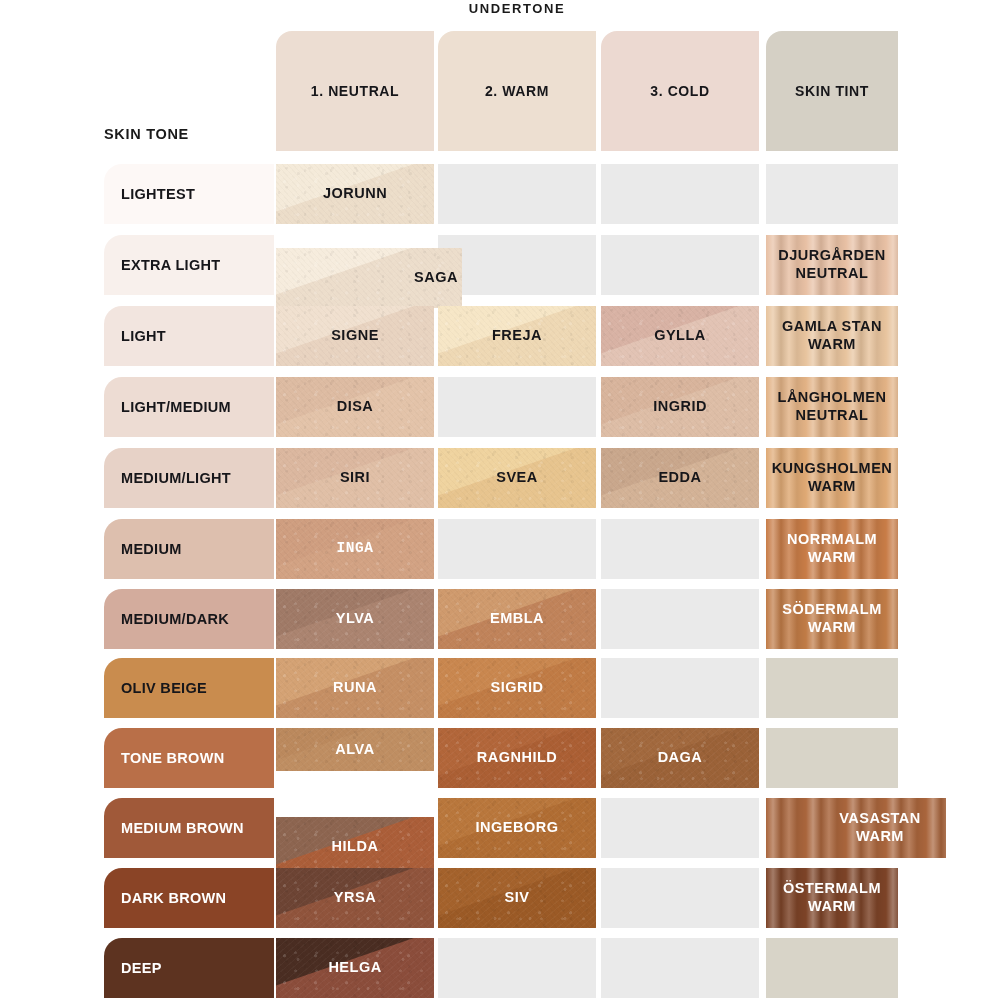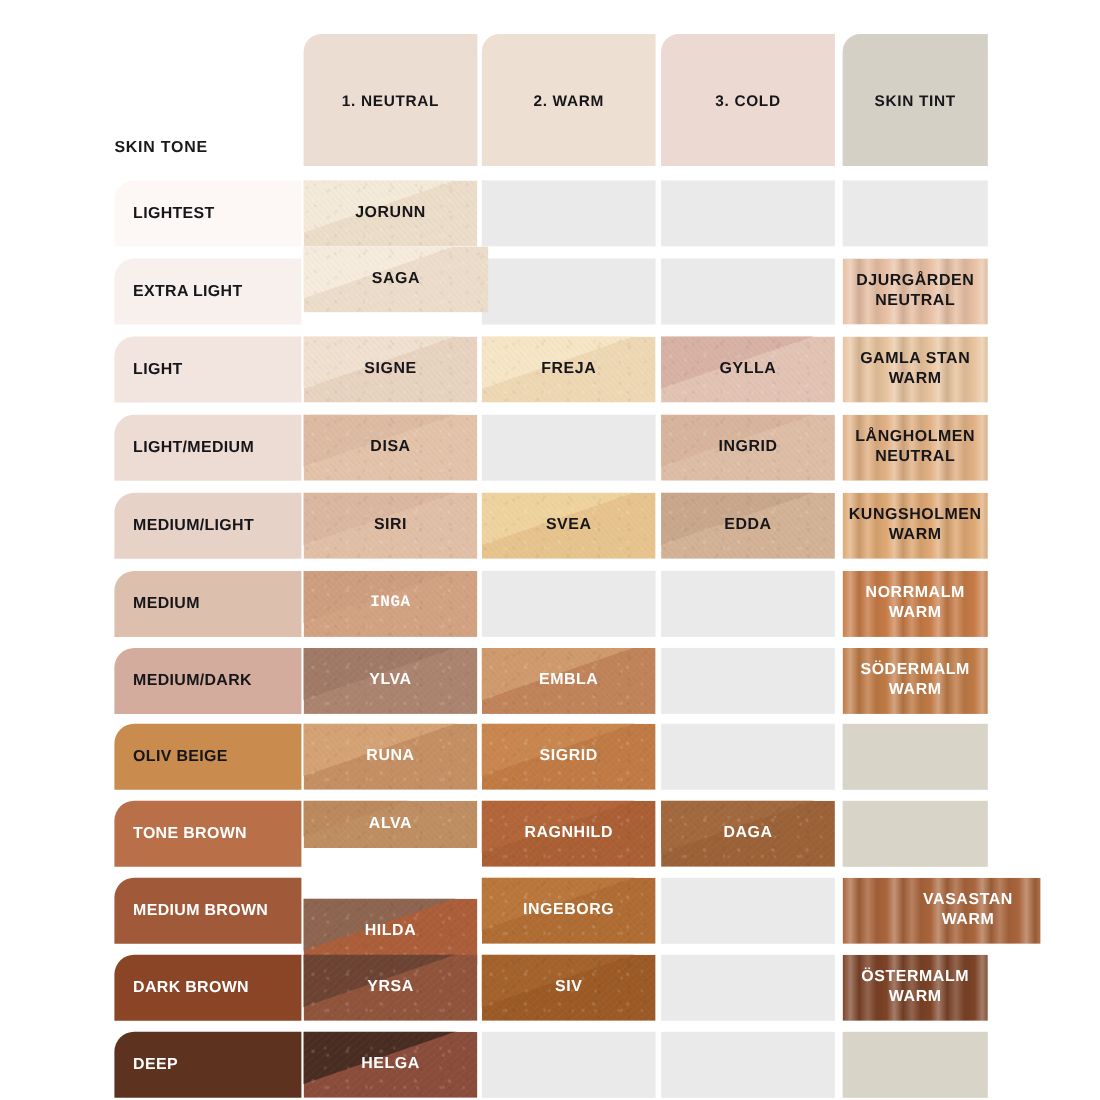--- a/index.html
+++ b/index.html
@@ -87,20 +87,21 @@
         rgba(255,255,255,.18) 23px,
         rgba(0,0,0,.07) 31px,
         rgba(255,255,255,.00) 40px);
   }
 </style>
 </head>
 <body>
 
 <div id="chart">
 
+  <div class="undertone-title">UNDERTONE</div>
 
   <div class="skintone-title">SKIN TONE</div>
 
   <div id="headers">
       <div class="hdr" style="left: 276px; width: 158px; top: 31px; height: 120px; background: rgb(236, 221, 210);">
         <span>1. NEUTRAL</span>
       </div>
       <div class="hdr" style="left: 438px; width: 158px; top: 31px; height: 120px; background: rgb(237, 223, 209);">
         <span>2. WARM</span>
       </div>
@@ -155,21 +156,21 @@
           <div class="base" style="background: rgb(236, 221, 201);"></div>
           <div class="streak" style="background: linear-gradient(rgb(124, 66, 40) 0px, rgb(124, 66, 40) 46%, rgb(244, 234, 217) 46%, rgb(244, 234, 217) 100%);"></div>
           <div class="speck"></div>
           <div class="grain"></div>
         </div>
         <span class="lbl">JORUNN</span>
       </div>
       <div class="cell empty" style="left: 438px; width: 158px; top: 164px; height: 60px; background: rgb(234, 234, 234);"></div>
       <div class="cell empty" style="left: 601px; width: 158px; top: 164px; height: 60px; background: rgb(234, 234, 234);"></div>
       <div class="cell empty" style="left: 766px; width: 132px; top: 164px; height: 60px; background: rgb(234, 234, 234);"></div>
-      <div class="cell" style="left: 276px; width: 168px; top: 224px; height: 60px;">
+      <div class="cell" style="left: 276px; width: 186px; top: 248px; height: 60px; justify-content: flex-end;">
         <div class="tex">
           <div class="base" style="background: rgb(236, 221, 203);"></div>
           <div class="streak" style="background: linear-gradient(rgb(122, 66, 39) 0px, rgb(122, 66, 39) 46%, rgb(246, 236, 221) 46%, rgb(246, 236, 221) 100%);"></div>
           <div class="speck"></div>
           <div class="grain"></div>
         </div>
         <span class="lbl">SAGA</span>
       </div>
       <div class="cell empty" style="left: 438px; width: 158px; top: 235px; height: 60px; background: rgb(234, 234, 234);"></div>
       <div class="cell empty" style="left: 601px; width: 158px; top: 235px; height: 60px; background: rgb(234, 234, 234);"></div>

